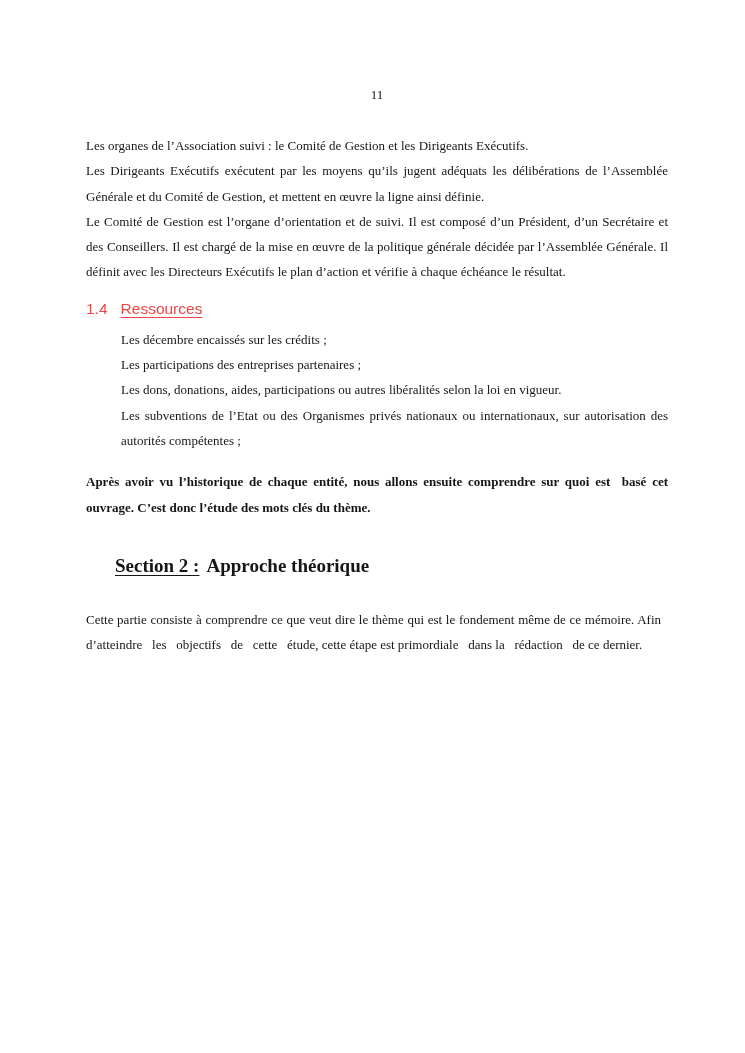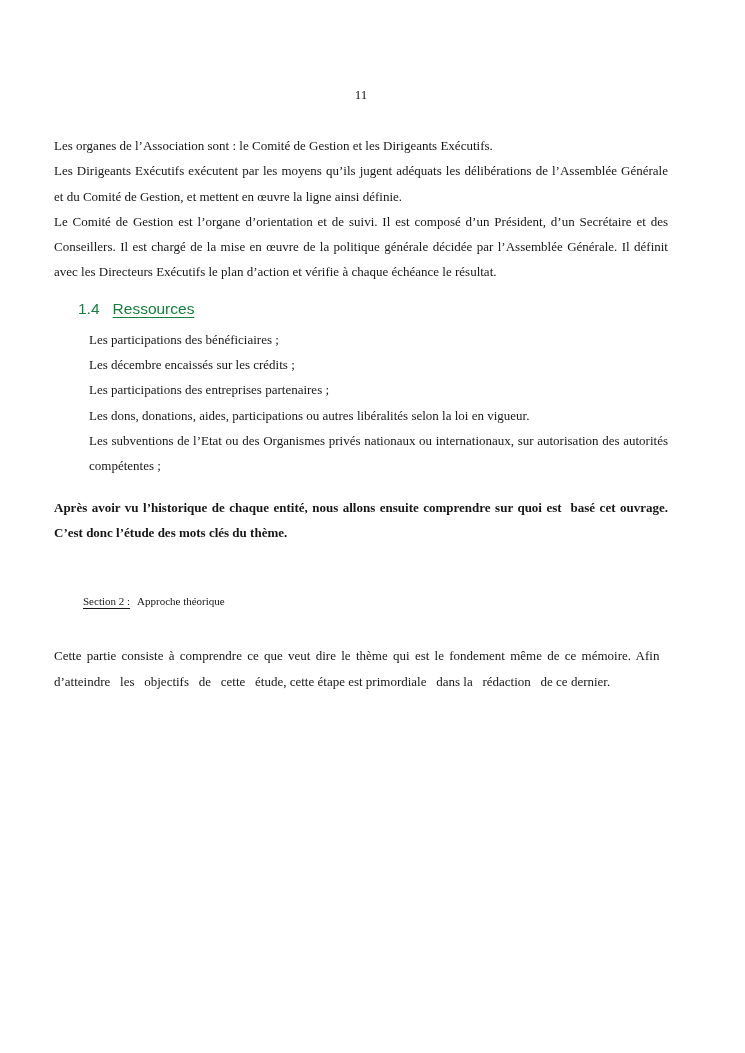--- a/index.html
+++ b/index.html
@@ -8,88 +8,86 @@
     width: 745px;
     height: 1053px;
     font-family: "Liberation Serif", serif;
     color: #161616;
   }
   .page {
     position: relative;
     width: 745px;
     height: 1053px;
     background: #ffffff;
-    padding: 88px 77px 0 54px;
+    padding: 88px 77px 0 86px;
     overflow: hidden;
     font-size: 13px;
     line-height: 25.3px;
   }
   .page-number {
     text-align: center;
     line-height: 14px;
     margin-bottom: 31px;
     font-size: 13px;
   }
   p.body-text {
     text-align: justify;
   }
   .heading-14 {
     font-family: "Liberation Sans", sans-serif;
     font-size: 15.5px;
     font-weight: 400;
     line-height: 24px;
     margin-top: 12px;
     margin-bottom: 6px;
-    color: #15803d;
-    margin-left: 24px;
+    color: #ef4444;
   }
   .heading-14 .num { margin-right: 13px; }
   .heading-14 .title { text-decoration: underline; text-underline-offset: 3px; }
   p.list-item {
     text-align: justify;
     margin-left: 35px;
   }
   p.transition {
     margin-top: 16px;
     text-align: justify;
     font-weight: bold;
   }
   .section2 {
-    margin-top: 44px;
+    margin-top: 33px;
     margin-left: 29px;
-    font-weight: normal;
-    font-size: 11px;
+    font-weight: bold;
+    font-size: 19px;
   }
   .section2 .label {
     text-decoration: underline;
     text-underline-offset: 3px;
     margin-right: 7px;
   }
   p.closing {
     margin-top: 29px;
     text-align: justify;
   }
 </style>
 </head>
 <body>
 
 <div class="page">
 
   <div class="page-number">11</div>
 
-  <p class="body-text">Les organes de l’Association sont : le Comité de Gestion et les Dirigeants Exécutifs.</p>
+  <p class="body-text">Les organes de l’Association suivi : le Comité de Gestion et les Dirigeants Exécutifs.</p>
   <p class="body-text">Les Dirigeants Exécutifs exécutent par les moyens qu’ils jugent adéquats les délibérations de l’Assemblée Générale et du Comité de Gestion, et mettent en œuvre la ligne ainsi définie.</p>
   <p class="body-text">Le Comité de Gestion est l’organe d’orientation et de suivi. Il est composé d’un Président, d’un Secrétaire et des Conseillers. Il est chargé de la mise en œuvre de la politique générale décidée par l’Assemblée Générale. Il définit avec les Directeurs Exécutifs le plan d’action et vérifie à chaque échéance le résultat.</p>
 
   <h2 class="heading-14">
     <span class="num">1.4</span><span class="title">Ressources</span>
   </h2>
 
 
-  <p class="list-item">Les participations des bénéficiaires ;</p>
   <p class="list-item">Les décembre encaissés sur les crédits ;</p>
   <p class="list-item">Les participations des entreprises partenaires ;</p>
   <p class="list-item">Les dons, donations, aides, participations ou autres libéralités selon la loi en vigueur.</p>
   <p class="list-item">Les subventions de l’Etat ou des Organismes privés nationaux ou internationaux, sur autorisation des autorités compétentes ;</p>
 
   <p class="transition body-text">Après avoir vu l’historique de chaque entité, nous allons ensuite comprendre sur quoi est&nbsp; basé cet ouvrage. C’est donc l’étude des mots clés du thème.</p>
 
   <p class="section2">
     <span class="label">Section 2 :</span><span>Approche théorique</span>
   </p>

